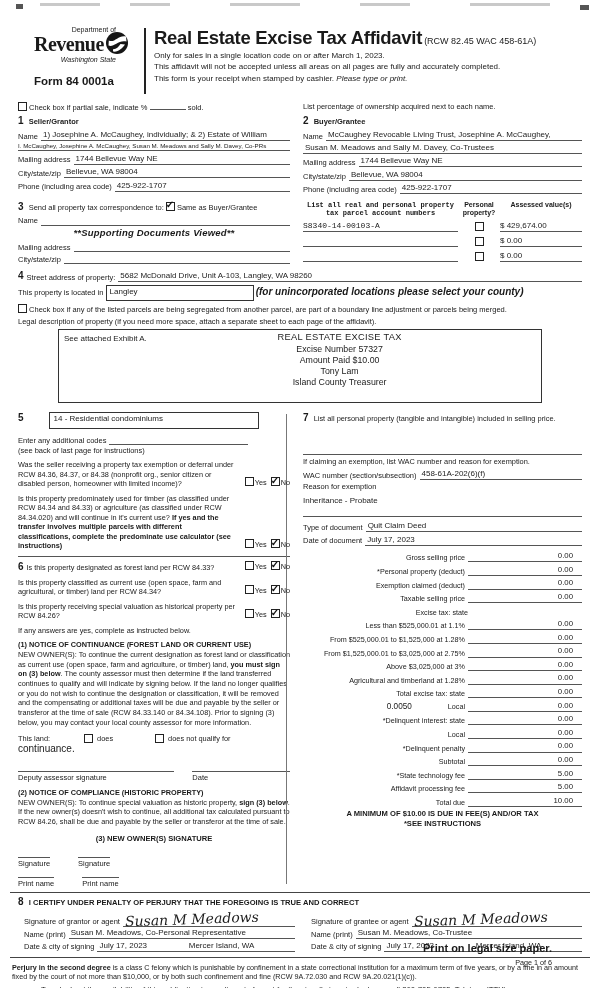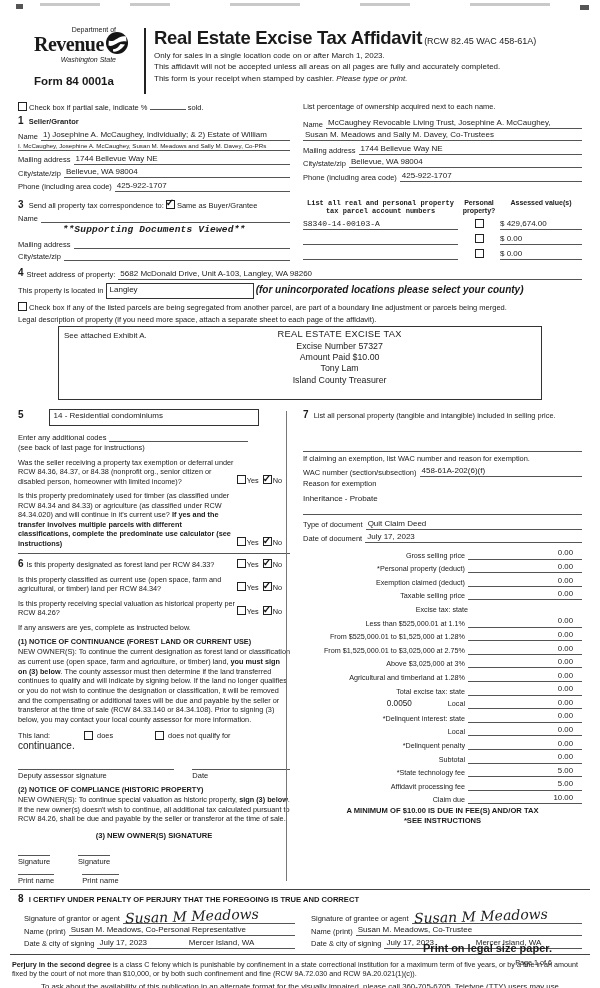--- a/index.html
+++ b/index.html
@@ -51,21 +51,21 @@
   .exhibit{position:absolute;left:5px;top:4px;font-size:8px;}
   .stamp{position:absolute;left:50%;top:2px;transform:translateX(-32%);text-align:center;
          font-family:"Liberation Sans",sans-serif;color:#222;width:220px;}
   .stamp div{font-size:8.8px;line-height:1.28;}
   .stamp div:first-child{font-size:9.3px;letter-spacing:0.3px;}
   
   .mid{position:relative;margin-top:5px;min-height:420px;}
   .middiv{position:absolute;left:286px;top:6px;bottom:4px;width:1px;background:#777;}
   .codebox{display:inline-block;border:1px solid #333;width:200px;height:13px;padding:1px 4px;vertical-align:top;}
   .q{position:relative;padding-right:54px;margin-top:5px;font-size:7.3px;line-height:1.3;}
-  .yn{position:absolute;right:8px;bottom:1px;white-space:nowrap;font-size:7.3px;}
+  .yn{position:absolute;right:0;bottom:1px;white-space:nowrap;font-size:7.3px;}
   .yn .cb{margin-right:1px;}
   .yn .nolab{margin-left:4px;}
   .hr{border-top:1px solid #555;margin-top:5px;}
   .noticeT{font-weight:bold;font-size:7.3px;margin-top:5px;}
   .noticeP{font-size:7.3px;line-height:1.33;margin-top:1px;}
   .landrow{display:flex;margin-top:6px;font-size:7.4px;}
   .landrow span{margin-right:4px;}
   .dep-row{display:flex;gap:18px;margin-top:16px;}
   .dep-row .seg{flex:1;}
   .seg .ul{display:block;}
@@ -162,20 +162,22 @@
       <div class="lrow">
           <span class="lab">City/state/zip</span>
         <span class="ul fill">Bellevue, WA 98004</span>
         </div>
       <div class="lrow">
           <span class="lab">Phone (including area code)</span>
         <span class="ul fill">425-922-1707</span>
         </div>
     </div>
     <div class="colR">
+      <div><span class="secno">2</span>
+        <span class="b">Buyer/Grantee</span></div>
       <div class="lrow">
           <span class="lab">Name</span>
         <span class="ul fill">McCaughey Revocable Living Trust, Josephine A. McCaughey,</span>
         </div>
       <div class="lrow" style="margin-top:1.5px;">
           <span class="ul fill">Susan M. Meadows and Sally M. Davey, Co-Trustees</span>
         </div>
       <div class="lrow">
           <span class="lab">Mailing address</span>
         <span class="ul fill">1744 Bellevue Way NE</span>
@@ -194,21 +196,21 @@
   <div class="twocol" style="margin-top:7px;">
     <div class="colL" style="position:relative;">
       <div><span class="secno">3</span>
         <span>Send all property tax correspondence to:</span>
         <span class="cb checked"></span>
         <span>Same as Buyer/Grantee</span></div>
       <div class="lrow">
           <span class="lab">Name</span>
         <span class="ul"></span>
         </div>
-      <div style="font-family:Liberation Mono, monospace;font-style:italic;font-weight:bold;font-size:9.5px;text-align:center;margin-top:1px;letter-spacing:0.2px;">**Supporting Documents Viewed**</div>
+      <div style="font-family:Liberation Sans, sans-serif;font-style:italic;font-weight:bold;font-size:9.5px;text-align:center;margin-top:1px;letter-spacing:0.2px;">**Supporting Documents Viewed**</div>
       <div class="lrow" style="margin-top:4px;">
           <span class="lab">Mailing address</span>
         <span class="ul"></span>
         </div>
       <div class="lrow">
           <span class="lab">City/state/zip</span>
         <span class="ul"></span>
         </div>
     </div>
     <div class="colR">
@@ -458,21 +460,21 @@
             </div>
           <div class="feerow">
               <span class="feelab">*State technology fee</span>
               <span class="feeline"><span class="feeval">5.00</span></span>
             </div>
           <div class="feerow">
               <span class="feelab">Affidavit processing fee</span>
               <span class="feeline"><span class="feeval">5.00</span></span>
             </div>
           <div class="feerow">
-              <span class="feelab">Claim due</span>
+              <span class="feelab">Total due</span>
               <span class="feeline"><span class="feeval">10.00</span></span>
             </div>
         </div>
         <div class="minline">A MINIMUM OF $10.00 IS DUE IN FEE(S) AND/OR TAX</div>
         <div class="minline" style="margin-top:0;">*SEE INSTRUCTIONS</div>
       </div>
     </div>
   </div>
 
   <div class="fullhr"></div>

